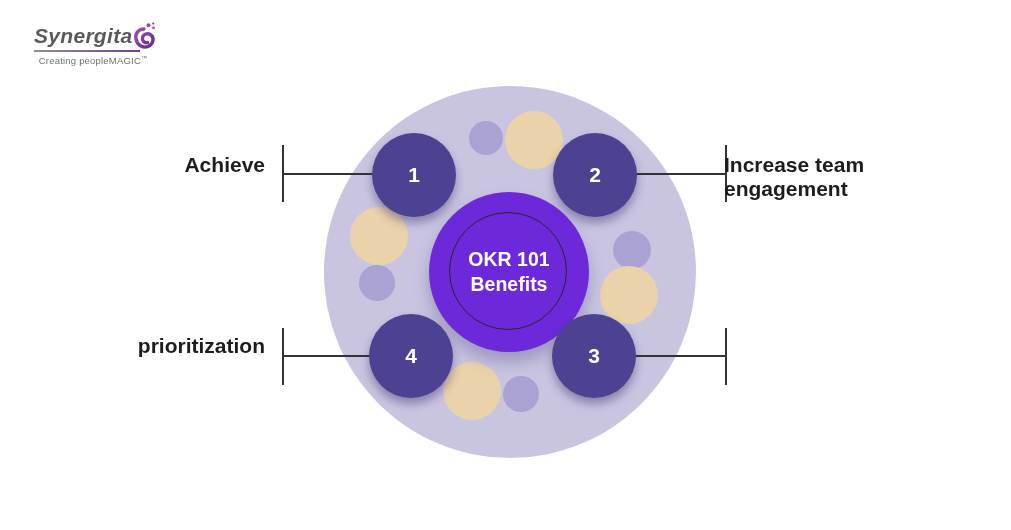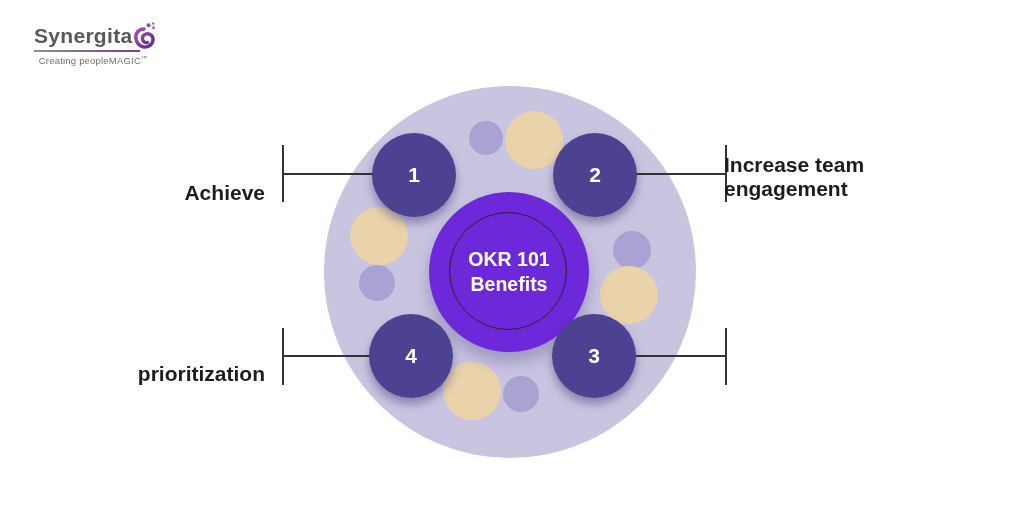--- a/index.html
+++ b/index.html
@@ -5,21 +5,21 @@
   html,body { margin:0; padding:0; background:#ffffff; }
   .canvas {
     position:relative; width:1011px; height:530px; background:#ffffff;
     overflow:hidden; font-family:"Liberation Sans", sans-serif;
   }
 
   
   .logo { position:absolute; left:34px; top:22px; width:132px; }
   .brand-row { display:flex; align-items:flex-end; }
   .brand {
-    font-weight:600; font-size:21px; color:#58595B;
+    font-style:italic; font-weight:600; font-size:21px; color:#58595B;
     letter-spacing:0.3px; line-height:24px;
   }
   .swirl { margin-left:1px; margin-bottom:-2px; }
   .logo-divider {
     height:2px; width:106px; margin-top:2px;
     background:linear-gradient(90deg,#8f8f93,#7E3A96);
   }
   .tagline {
     font-size:9.5px; color:#6F7074; margin-top:3px; width:118px;
     text-align:center; letter-spacing:0.2px;
@@ -61,21 +61,21 @@
   
   .line { position:absolute; background:#333333; }
   .line.h { height:1.5px; }
   .line.v { width:1.5px; }
 
   
   .label {
     position:absolute; color:#1D1D1F; font-weight:700;
     font-size:21px; line-height:23.5px; white-space:nowrap;
   }
-  .label.align-right { text-align:right;margin-top:28px; }
+  .label.align-right { text-align:right; }
 </style>
 </head>
 <body>
 
 <div class="canvas">
 
   <div class="logo">
     <div class="brand-row">
       <span class="brand">Synergita</span>
       <svg class="swirl" width="24" height="28" viewBox="0 0 24 28">

